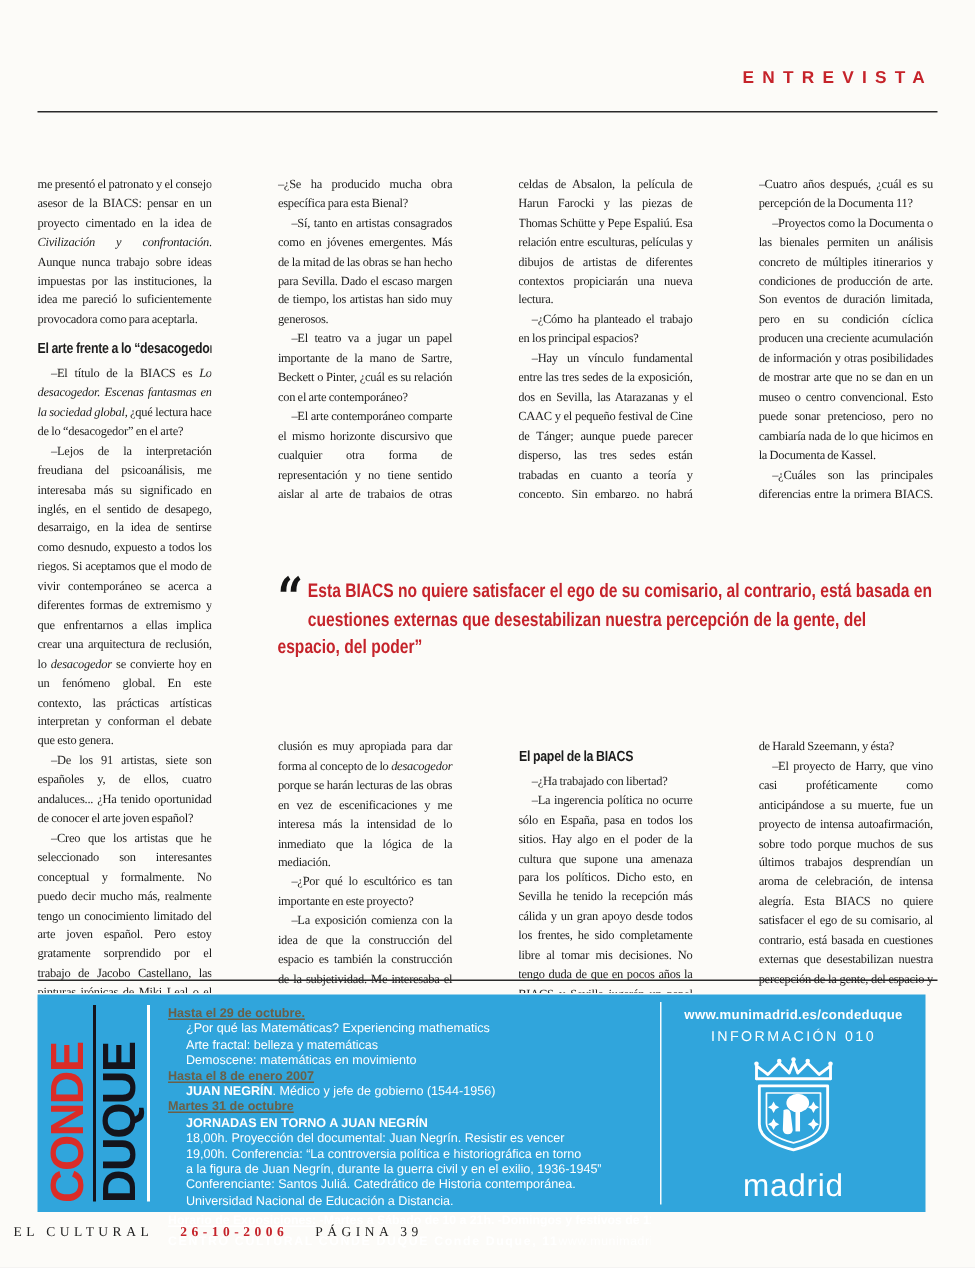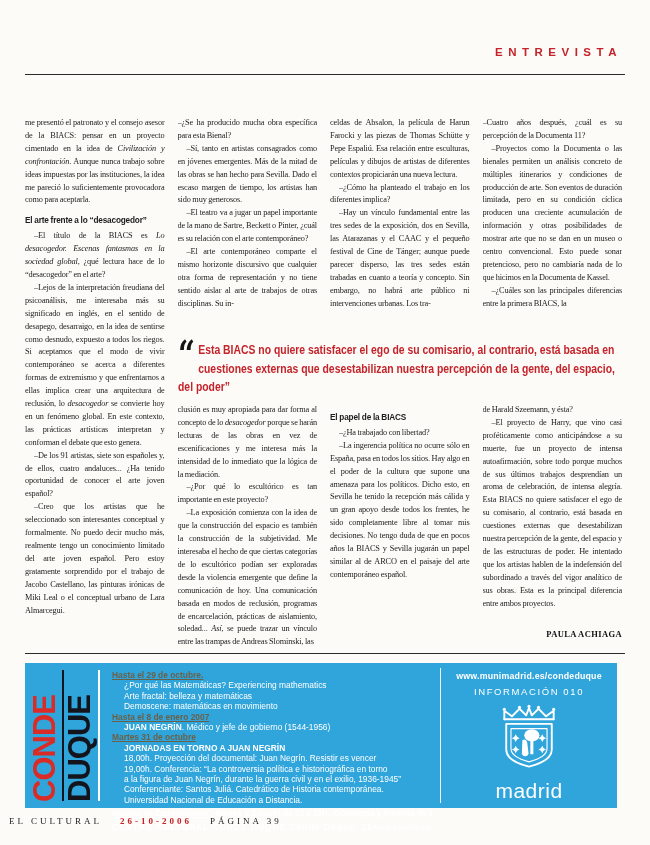--- a/index.html
+++ b/index.html
@@ -6,21 +6,21 @@
   body{background:#e8e8e8;}
   .page{position:relative;width:650px;height:845px;background:#fcfbf8;margin:0 auto;overflow:hidden;
         font-family:"Liberation Serif",serif;color:#1c1c1c;}
   
   .masthead{position:absolute;top:46px;right:28px;font-family:"Liberation Sans",sans-serif;
             font-weight:bold;font-size:11.5px;letter-spacing:5.5px;color:#c5232a;}
   .top-rule{position:absolute;top:74px;left:25px;right:25px;border-top:1.6px solid #2a2a2a;}
   
   .article{position:absolute;top:117px;left:25px;width:597px;height:545px;
            display:grid;grid-template-columns:repeat(4,1fr);column-gap:13px;
-           grid-template-rows:215px 72px 1fr;}
+           grid-template-rows:215px 72px 1fr;gap:44px;}
   .seg{overflow:hidden;font-size:8.3px;line-height:12.9px;text-align:justify;
        letter-spacing:-0.15px;word-spacing:-0.3px;hyphens:auto;}
   .col1{grid-column:1;grid-row:1/4;}
   .s21{grid-column:2;grid-row:1;} .s31{grid-column:3;grid-row:1;} .s41{grid-column:4;grid-row:1;}
   .s22{grid-column:2;grid-row:3;} .s32{grid-column:3;grid-row:3;} .s42{grid-column:4;grid-row:3;}
   .para{margin:0;text-indent:9px;}
   .para.noindent{text-indent:0;}
   .it{font-style:italic;} .bd{font-weight:bold;} .un{text-decoration:underline;}
   .subhead{font-family:"Liberation Sans",sans-serif;font-weight:bold;font-size:9.8px;
            margin:7px 0 3px;white-space:nowrap;transform:scaleX(0.84);transform-origin:left center;
@@ -81,21 +81,21 @@
         <p class="para"><span>–Creo que los artistas que he seleccionado son interesantes conceptual y formalmente. No puedo decir mucho más, realmente tengo un conocimiento limitado del arte joven español. Pero estoy gratamente sorprendido por el trabajo de Jacobo Castellano, las pinturas irónicas de Miki Leal o el conceptual urbano de Lara Almarcegui.</span></p>
       </div>
     <div class="seg s21">
         <p class="para noindent"><span>–¿Se ha producido mucha obra específica para esta Bienal?</span></p>
         <p class="para"><span>–Sí, tanto en artistas consagrados como en jóvenes emergentes. Más de la mitad de las obras se han hecho para Sevilla. Dado el escaso margen de tiempo, los artistas han sido muy generosos.</span></p>
         <p class="para"><span>–El teatro va a jugar un papel importante de la mano de Sartre, Beckett o Pinter, ¿cuál es su relación con el arte contemporáneo?</span></p>
         <p class="para"><span>–El arte contemporáneo comparte el mismo horizonte discursivo que cualquier otra forma de representación y no tiene sentido aislar al arte de trabajos de otras disciplinas. Su in-</span></p>
       </div>
     <div class="seg s31">
         <p class="para noindent"><span>celdas de Absalon, la película de Harun Farocki y las piezas de Thomas Schütte y Pepe Espaliú. Esa relación entre esculturas, películas y dibujos de artistas de diferentes contextos propiciarán una nueva lectura.</span></p>
-        <p class="para"><span>–¿Cómo ha planteado el trabajo en los diferentes implica?</span></p>
+        <p class="para"><span>–¿Cómo ha planteado el trabajo en los principal espacios?</span></p>
         <p class="para"><span>–Hay un vínculo fundamental entre las tres sedes de la exposición, dos en Sevilla, las Atarazanas y el CAAC y el pequeño festival de Cine de Tánger; aunque puede parecer disperso, las tres sedes están trabadas en cuanto a teoría y concepto. Sin embargo, no habrá arte público ni intervenciones urbanas. Los tra-</span></p>
       </div>
     <div class="seg s41">
         <p class="para noindent"><span>–Cuatro años después, ¿cuál es su percepción de la Documenta 11?</span></p>
         <p class="para"><span>–Proyectos como la Documenta o las bienales permiten un análisis concreto de múltiples itinerarios y condiciones de producción de arte. Son eventos de duración limitada, pero en su condición cíclica producen una creciente acumulación de información y otras posibilidades de mostrar arte que no se dan en un museo o centro convencional. Esto puede sonar pretencioso, pero no cambiaría nada de lo que hicimos en la Documenta de Kassel.</span></p>
         <p class="para"><span>–¿Cuáles son las principales diferencias entre la primera BIACS, la</span></p>
       </div>
 
     <div class="quote">
       <div class="qtext">

